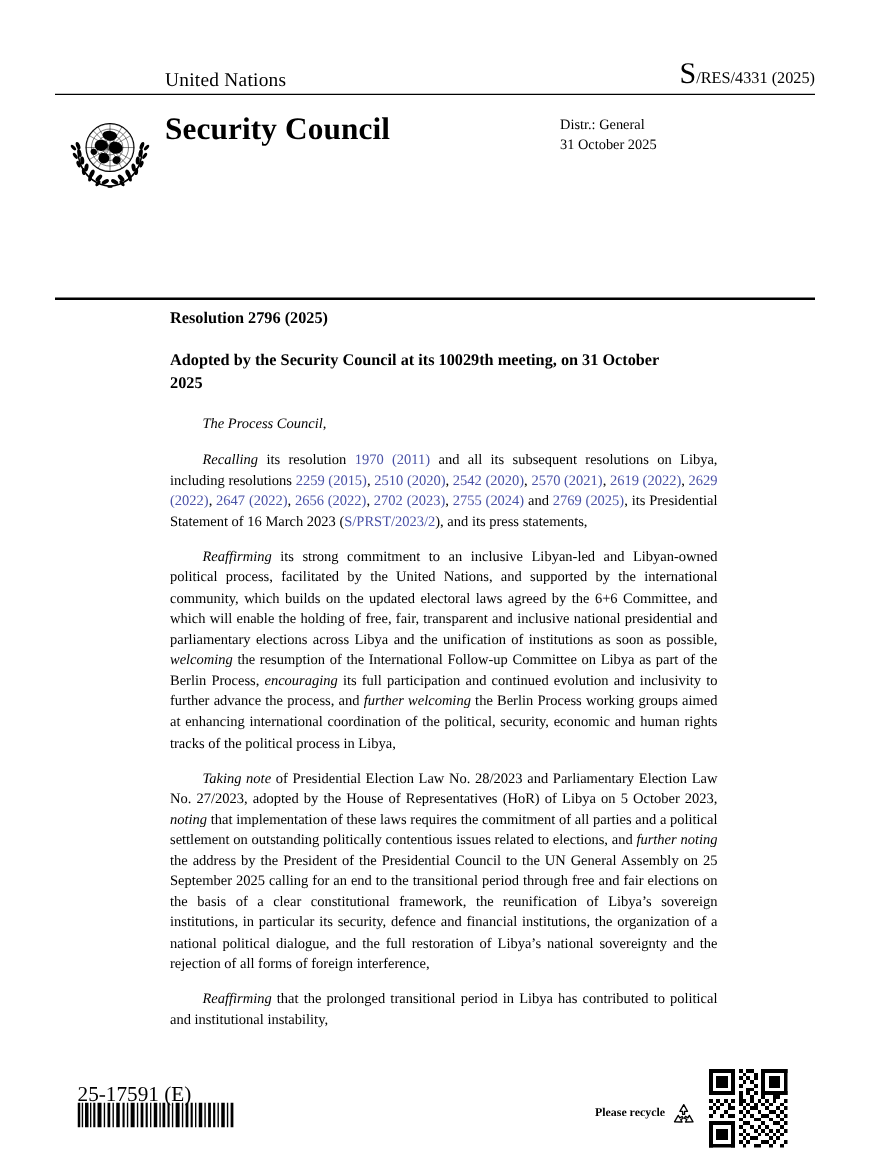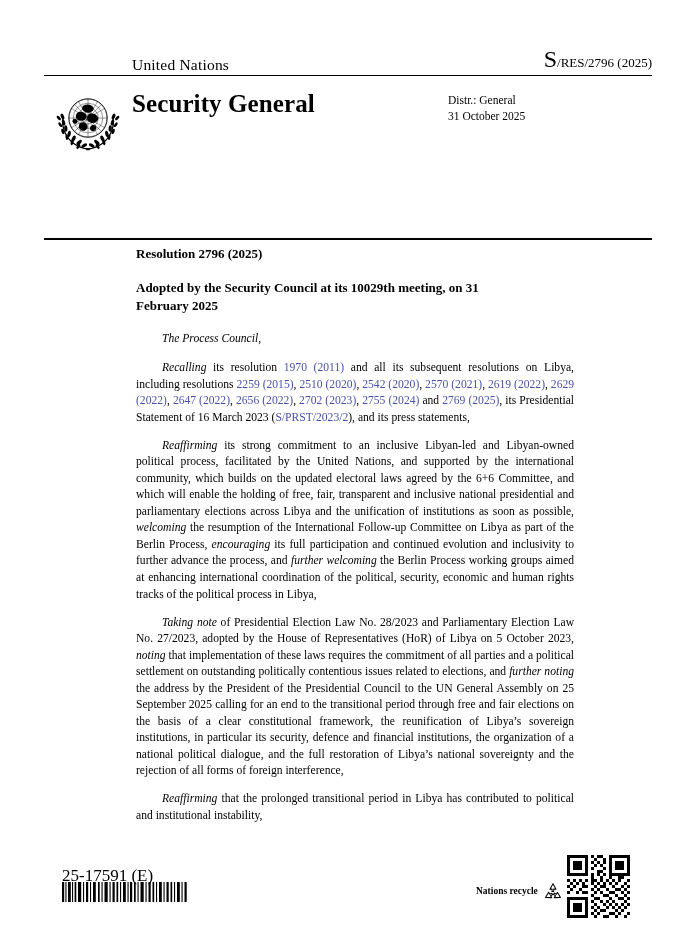--- a/index.html
+++ b/index.html
@@ -187,21 +187,21 @@
 </style>
 </head>
 <body>
 
 <div class="page">
 
   <div class="masthead">
     <div class="masthead-top">
       <div class="org-name">United Nations</div>
       <div class="symbol">
-        <span class="sym-big">S</span><span class="sym-rest">/RES/2796 (2025)</span>
+        <span class="sym-big">S</span><span class="sym-rest">/RES/4331 (2025)</span>
       </div>
     </div>
     <div class="rule-thin"></div>
 
     <div class="masthead-body">
       <div class="emblem-wrap">
         <svg width="74" height="74" viewBox="0 0 200 200">
           <g fill="none" stroke="#000" stroke-width="2.2">
 
             <circle cx="100" cy="92" r="52"></circle>
@@ -263,36 +263,36 @@
             <ellipse cx="168" cy="128" rx="3.8" ry="7.6" transform="rotate(22 168 128)"></ellipse>
             <ellipse cx="157" cy="144" rx="3.8" ry="7.6" transform="rotate(6 157 144)"></ellipse>
             <ellipse cx="143" cy="158" rx="3.8" ry="7.6" transform="rotate(-14 143 158)"></ellipse>
             <ellipse cx="126" cy="169" rx="3.8" ry="7.4" transform="rotate(-36 126 169)"></ellipse>
 
             <path d="M95 174 h10 v5 h-10 z"></path>
           </g>
         </svg>
       </div>
 
-      <div class="council-title">Security General</div>
+      <div class="council-title">Security Council</div>
 
       <div class="distr">
         <div>Distr.: General</div>
         <div>31 October 2025</div>
       </div>
     </div>
   </div>
 
   <div class="rule-thick"></div>
 
   <div class="content">
 
     <h1 class="res-title">Resolution 2796 (2025)</h1>
 
-    <h2 class="adopted">Adopted by the Security Council at its 10029th meeting, on 31 February 2025</h2>
+    <h2 class="adopted">Adopted by the Security Council at its 10029th meeting, on 31 October 2025</h2>
 
     <div class="body-text">
 
       <p class="para salutation">
         <i>The Process Council,</i>
       </p>
 
       <p class="para">
         <i>Recalling</i><span> its resolution </span><a class="lnk" href="#">1970 (2011)</a><span> and all its subsequent resolutions on Libya, including resolutions </span><a class="lnk" href="#">2259 (2015)</a><span>, </span><a class="lnk" href="#">2510 (2020)</a><span>, </span><a class="lnk" href="#">2542 (2020)</a><span>, </span><a class="lnk" href="#">2570 (2021)</a><span>, </span><a class="lnk" href="#">2619 (2022)</a><span>, </span><a class="lnk" href="#">2629 (2022)</a><span>, </span><a class="lnk" href="#">2647 (2022)</a><span>, </span><a class="lnk" href="#">2656 (2022)</a><span>, </span><a class="lnk" href="#">2702 (2023)</a><span>, </span><a class="lnk" href="#">2755 (2024)</a><span> and </span><a class="lnk" href="#">2769 (2025)</a><span>, its Presidential Statement of 16 March 2023 (</span><a class="lnk" href="#">S/PRST/2023/2</a><span>), and its press statements,</span>
       </p>
@@ -349,21 +349,21 @@
       <rect x="101.5" y="0" width="1.1" height="20" fill="#000"></rect>
       <rect x="104.5" y="0" width="2.2" height="20" fill="#000"></rect>
       <rect x="108.5" y="0" width="1.7" height="20" fill="#000"></rect>
       <rect x="112" y="0" width="1.1" height="20" fill="#000"></rect>
       <rect x="115" y="0" width="2.8" height="20" fill="#000"></rect>
       <rect x="119.5" y="0" width="1.1" height="20" fill="#000"></rect>
       <rect x="122.5" y="0" width="2.2" height="20" fill="#000"></rect>
     </svg>
 
     <div class="recycle-block">
-      <span class="recycle-text">Nations recycle</span>
+      <span class="recycle-text">Please recycle</span>
       <svg width="22" height="22" viewBox="0 0 40 40">
         <g fill="none" stroke="#000" stroke-width="1.9" stroke-linejoin="round">
           <path d="M20 5 L25.5 14.8 L21.2 14.8 L21.2 19 L18.3 19 L18.3 14.8 L14.4 14.8 Z"></path>
           <path d="M6.5 30 L12 20.5 L14.2 24.2 L17.8 22.2 L19.2 24.7 L15.6 26.8 L17.6 30.2 Z"></path>
           <path d="M33.5 30 L22.5 30.2 L24.6 26.6 L21 24.5 L22.5 22 L26.1 24.1 L28.1 20.6 Z"></path>
         </g>
       </svg>
     </div>
 
     <svg class="qr" viewBox="0 0 21 21" shape-rendering="crispEdges">

